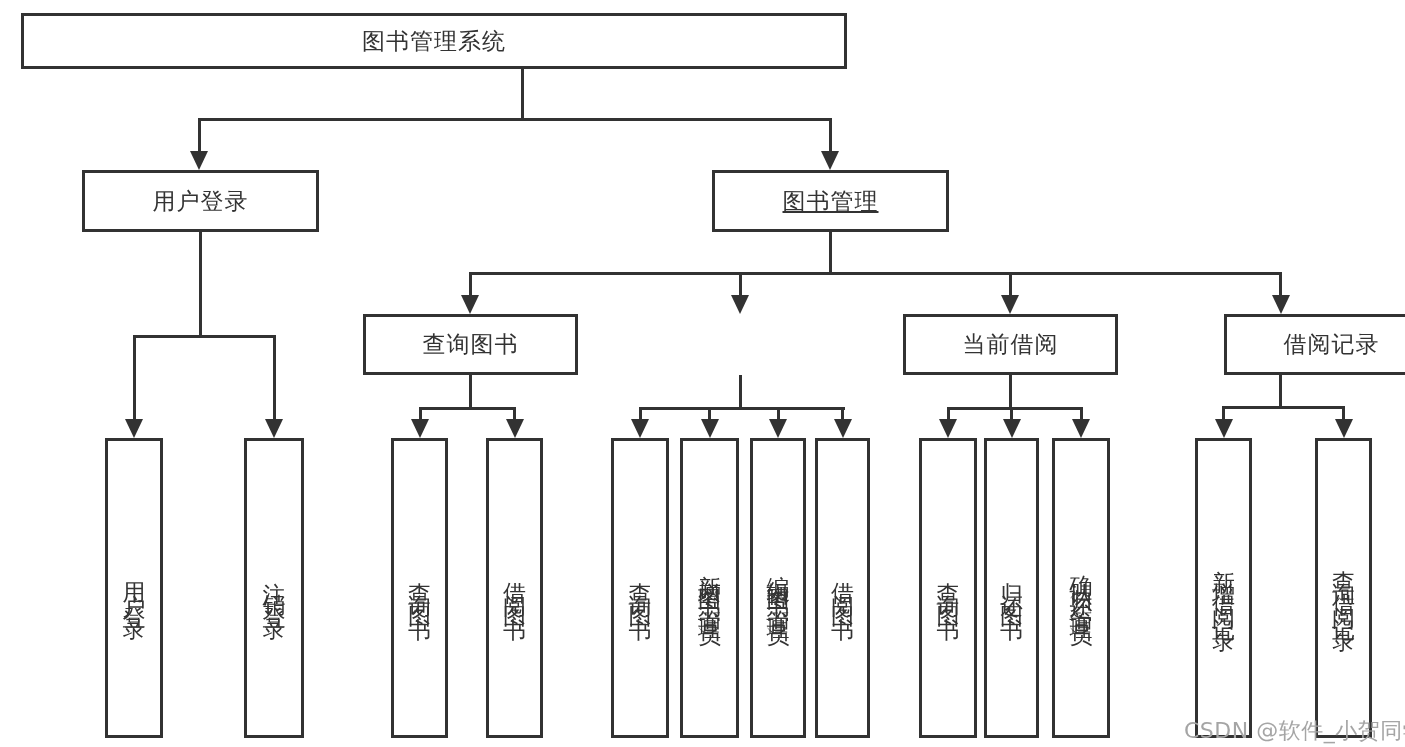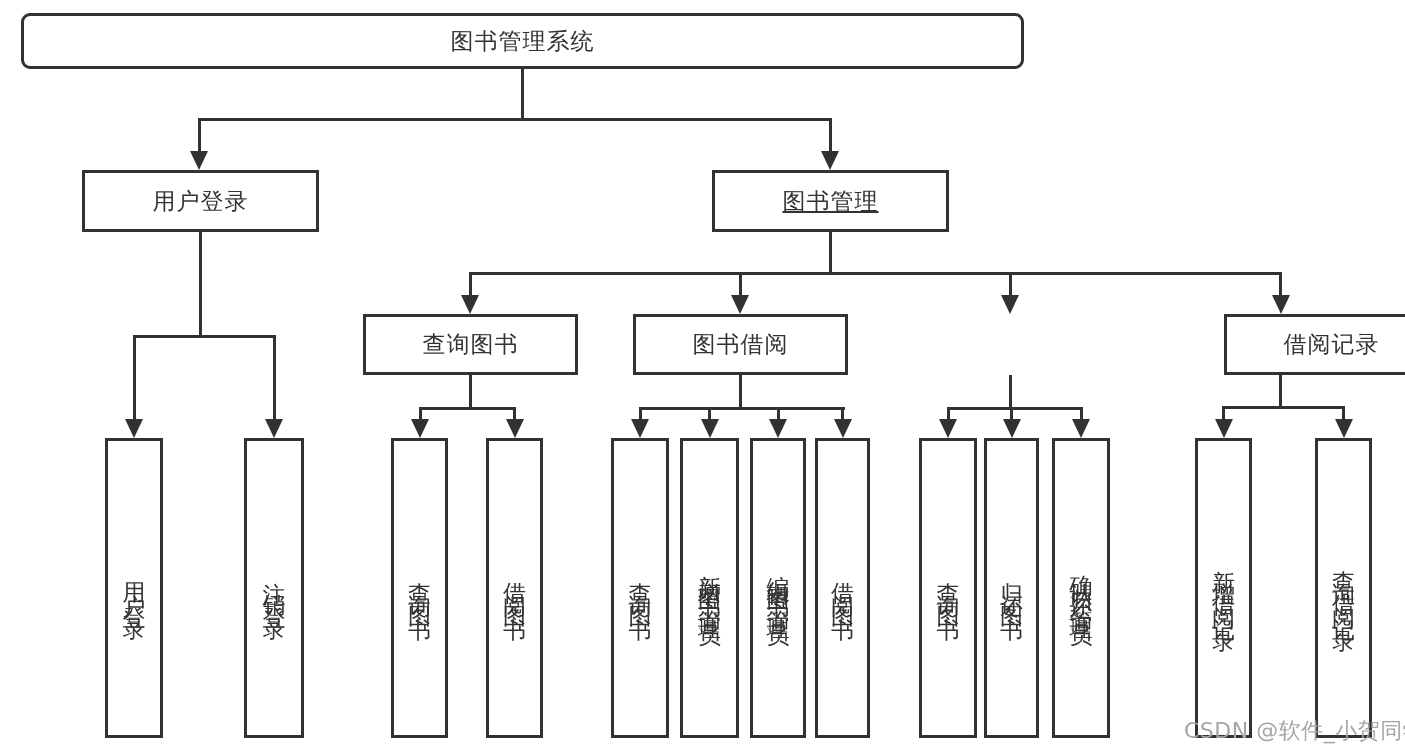--- a/index.html
+++ b/index.html
@@ -29,21 +29,21 @@
   .watermark {
     position:absolute; left:1184px; top:716px; z-index:5;
     font-size:22px; letter-spacing:0.5px; color:#a5a5a5; white-space:nowrap;
   }
 </style>
 </head>
 <body>
 
 <div class="canvas">
 
-  <div class="box" style="left:21px; top:13px; width:1003px; height:56px;border-radius:9px;">
+  <div class="box" style="left:21px; top:13px; width:826px; height:56px;">
     <span class="lbl">图书管理系统</span>
   </div>
 
   <div class="vline" style="left:520.5px; top:69px;  height:49px;"></div>
   <div class="hline" style="left:197.5px; top:118px; width:634px;"></div>
   <div class="vline" style="left:197.5px; top:118px; height:36px;"></div>
   <div class="arrow" style="left:190px;  top:151px;"></div>
   <div class="vline" style="left:828.5px; top:118px; height:36px;"></div>
   <div class="arrow" style="left:821px;  top:151px;"></div>
 
@@ -68,22 +68,22 @@
   <div class="vline" style="left:738.5px;  top:272px; height:26px;"></div>
   <div class="arrow" style="left:731px;   top:295px;"></div>
   <div class="vline" style="left:1008.5px; top:272px; height:26px;"></div>
   <div class="arrow" style="left:1001px;  top:295px;"></div>
   <div class="vline" style="left:1279px;  top:272px; height:26px;"></div>
   <div class="arrow" style="left:1271.5px; top:295px;"></div>
 
   <div class="box" style="left:363px; top:314px; width:215px; height:61px;">
     <span class="lbl">查询图书</span>
   </div>
-  <div class="box" style="left:633px; top:314px; width:215px; height:61px;">
-    <span class="lbl">图书借阅</span>
+  <div class="box" style="left:903px; top:314px; width:215px; height:61px;">
+    <span class="lbl">当前借阅</span>
   </div>
   <div class="box" style="left:1224px; top:314px; width:215px; height:61px;">
     <span class="lbl">借阅记录</span>
   </div>
 
   <div class="vline" style="left:468.5px; top:375px; height:32px;"></div>
   <div class="hline" style="left:418.5px; top:407px; width:97px;"></div>
   <div class="vline" style="left:418.5px; top:407px; height:14px;"></div>
   <div class="arrow" style="left:411px;  top:419px;"></div>
   <div class="vline" style="left:513px;  top:407px; height:14px;"></div>

